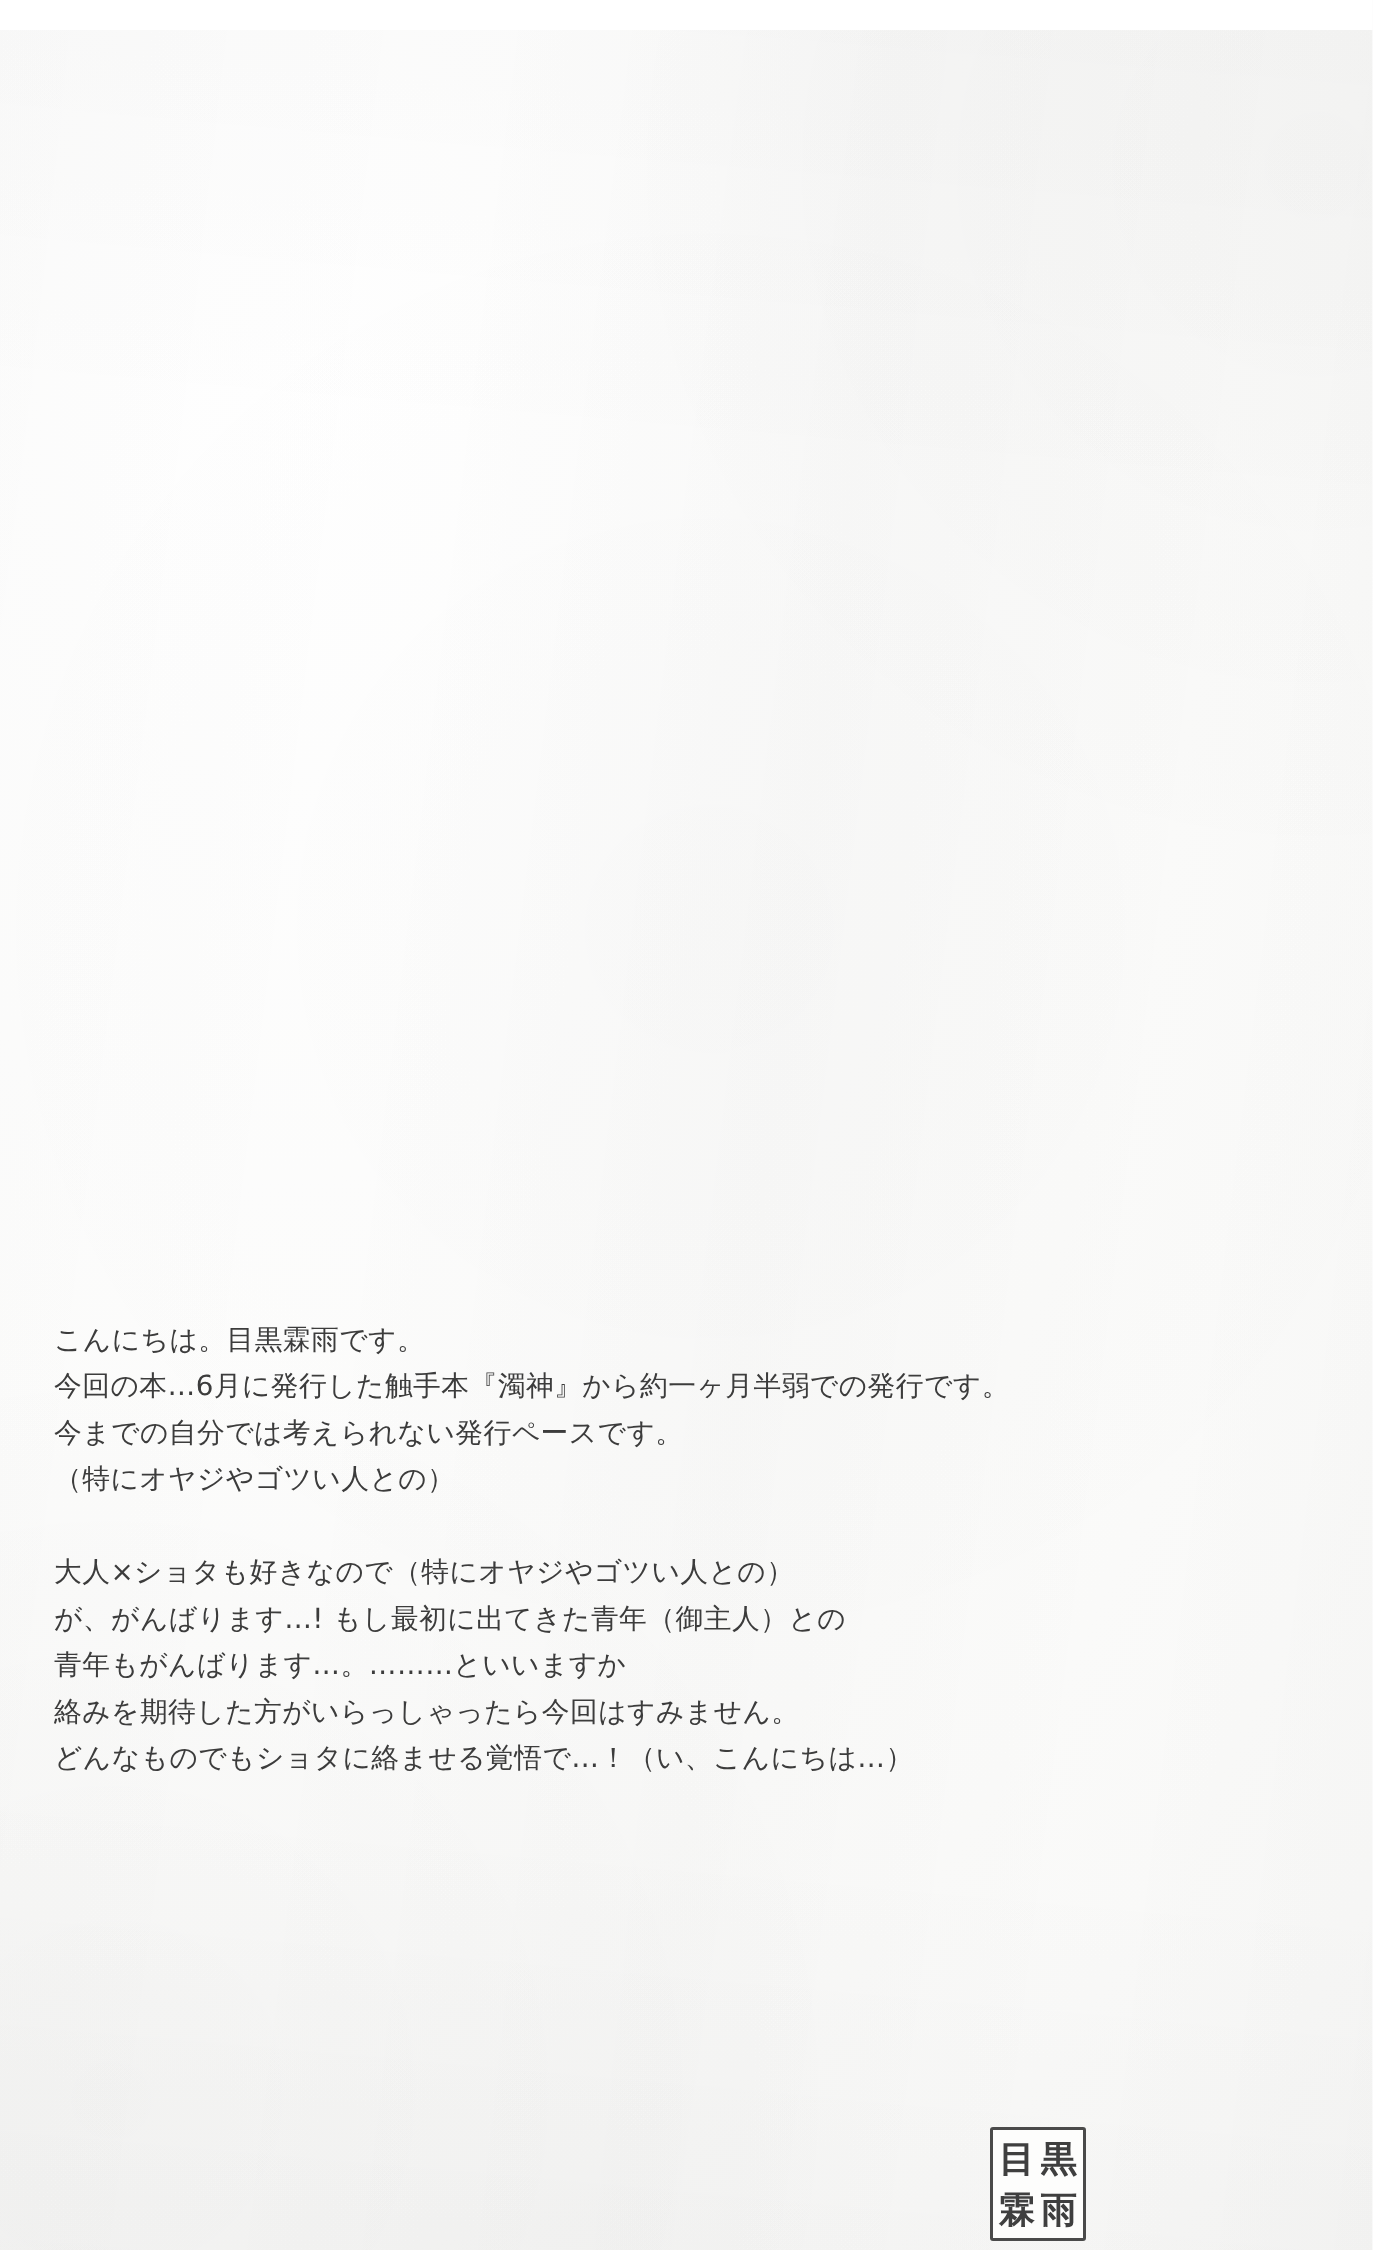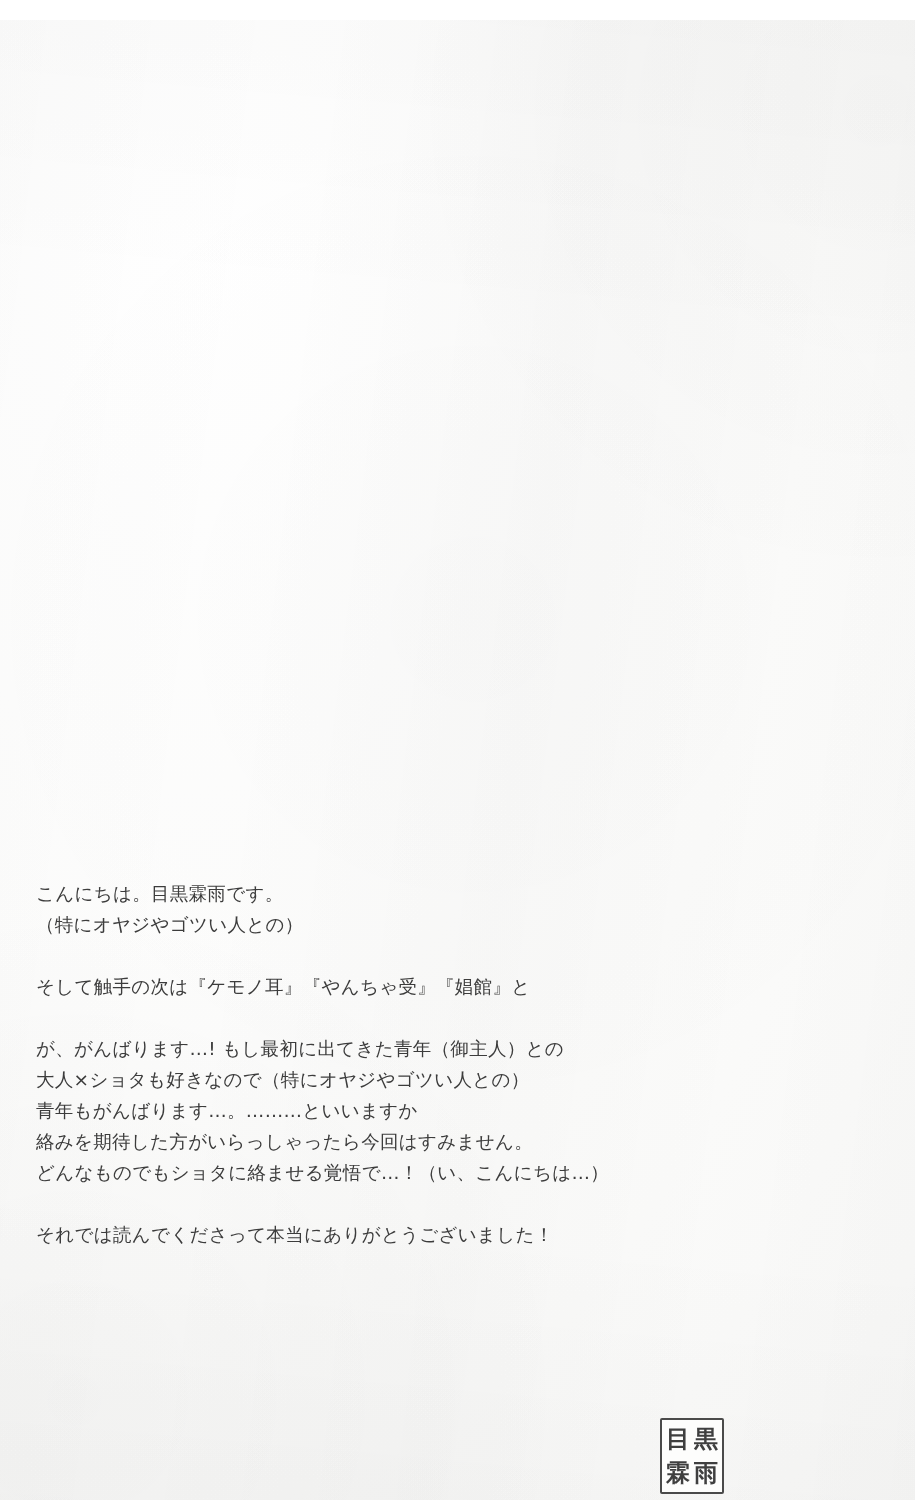--- a/index.html
+++ b/index.html
@@ -100,38 +100,36 @@
 </style>
 </head>
 <body>
 
 <div id="page">
 
   <div id="afterword">
 
     <div class="para">
       <span class="line">こんにちは。目黒霖雨です。</span>
+      <span class="line">今回の本…6月に発行した触手本『濁神』から約一ヶ月半弱での発行です。</span>
+      <span class="line">今までの自分では考えられない発行ペースです。</span>
       <span class="line">（特にオヤジやゴツい人との）</span>
     </div>
 
     <div class="para">
-      <span class="line">そして触手の次は『ケモノ耳』『やんちゃ受』『娼館』と</span>
     </div>
 
     <div class="para">
+      <span class="line">大人×ショタも好きなので（特にオヤジやゴツい人との）</span>
       <span class="line">が、がんばります…! もし最初に出てきた青年（御主人）との</span>
-      <span class="line">大人×ショタも好きなので（特にオヤジやゴツい人との）</span>
       <span class="line">青年もがんばります…。………といいますか</span>
       <span class="line">絡みを期待した方がいらっしゃったら今回はすみません。</span>
       <span class="line">どんなものでもショタに絡ませる覚悟で…！（い、こんにちは…）</span>
     </div>
 
-    <div class="para">
-      <span class="line">それでは読んでくださって本当にありがとうございました！</span>
-    </div>
 
   </div>
 
   <div id="seal">
     <span class="glyph">目</span>
     <span class="glyph">黒</span>
     <span class="glyph">霖</span>
     <span class="glyph">雨</span>
   </div>
 

